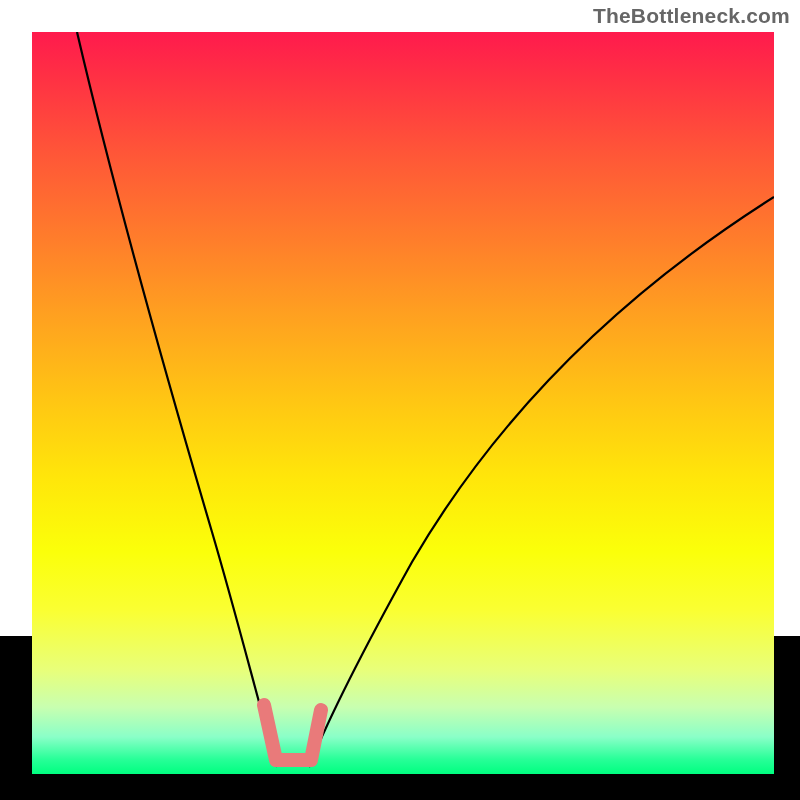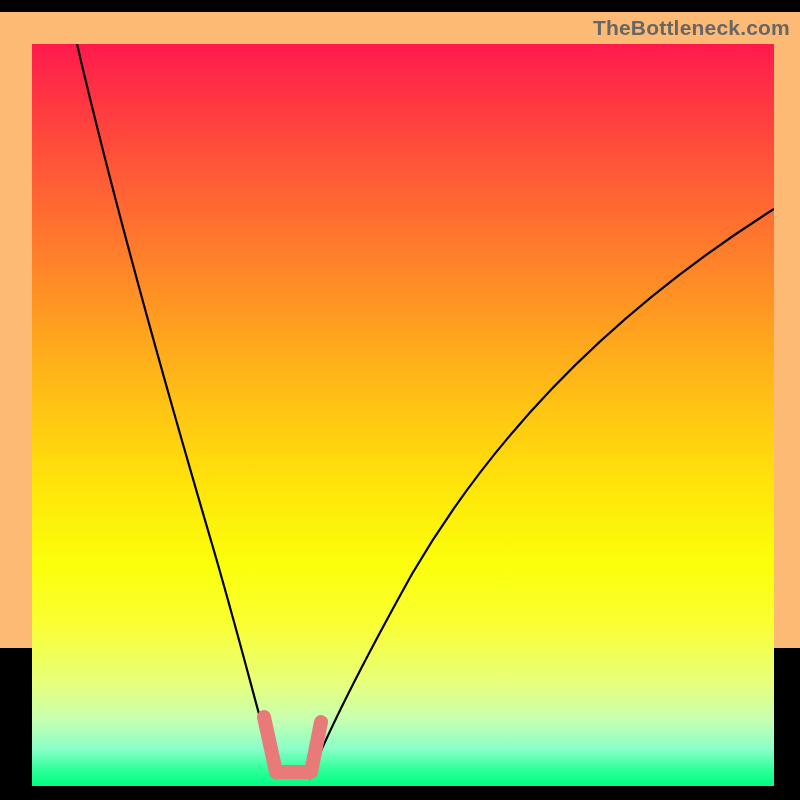--- a/index.html
+++ b/index.html
@@ -5,24 +5,24 @@
   * { margin: 0; padding: 0; box-sizing: border-box; }
   body {
     width: 800px;
     height: 800px;
     background: #000;
     overflow: hidden;
     position: relative;
   }
   .outer {
     position: absolute;
-    top: 12px; left: 0;
+    top: 0; left: 0;
     width: 800px;
     height: 636px;
-    background: #fdba74;
+    background: #ffffff;
   }
   .plot {
     position: absolute;
     top: 32px;
     left: 32px;
     width: 742px;
     height: 742px;
     background: linear-gradient(
       to bottom,
       #ff1a4d 0%,

